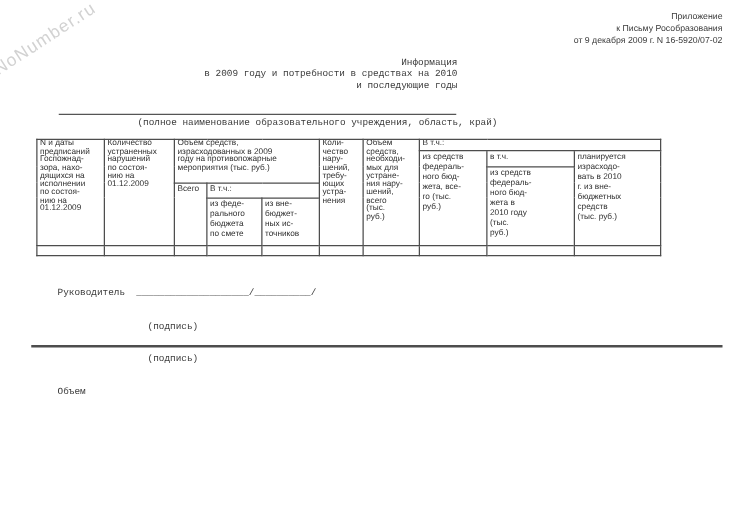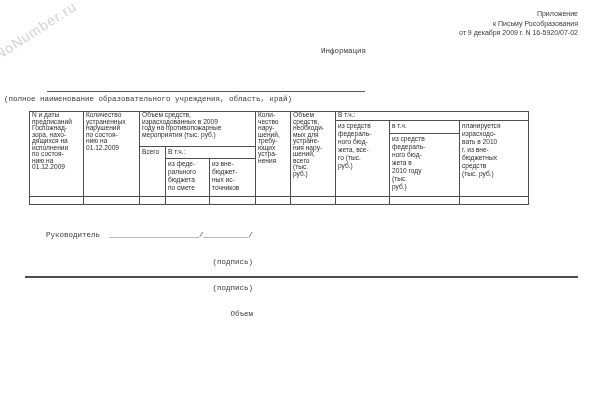--- a/index.html
+++ b/index.html
@@ -13,55 +13,57 @@
 
   .annex { position:absolute; top:9px; right:22px; text-align:right;
            font:7px/9.5px "Liberation Sans", sans-serif; color:#3a3a3a; }
 
   .doc-title { position:absolute; top:47px; left:0; width:366px; text-align:right;
                font:7.5px/9px "Liberation Mono","DejaVu Sans Mono",monospace;
                color:#3a3a3a; }
 
   .org-underline { position:absolute; top:91px; left:47px; width:318px;
                    border-top:1px solid #555; height:0; }
-  .org-caption { position:absolute; top:95px; left:4px; width:366px; text-align:left;
+  .org-caption { position:absolute; top:95px; left:32px; width:366px; text-align:right;
                  font:7.5px "Liberation Mono","DejaVu Sans Mono",monospace; color:#3a3a3a; }
 
   table.main-table { position:absolute; top:111px; left:29px; width:499px;
                      border-collapse:collapse; table-layout:fixed;
                      font:6.6px/8.1px "Liberation Sans", sans-serif; color:#2e2e2e; }
   .main-table td { border:1px solid #4d4d4d; vertical-align:top; text-align:left;
                    padding:1px 2px; white-space:pre-line; overflow:hidden; }
   tr.r1 { height:8px; }  tr.r1 td { line-height:6.5px; padding-top:0; }
   tr.r2 { height:13px; } tr.r2 td { line-height:8.1px; padding-top:1px; }
   tr.r3 { height:13px; }
   tr.r4 { height:12px; }
   tr.r5 { height:38px; }
   tr.r6 { height:8px; }
 
   .signatures { position:absolute; left:46px; top:214px;
                 font:7.5px/8.7px "Liberation Mono","DejaVu Sans Mono",monospace;
-                white-space:pre; color:#3a3a3a;text-align:right; }
+                white-space:pre; color:#3a3a3a; }
 
   .bottom-rule { position:absolute; left:25px; top:276px; width:553px;
                  border-top:2px solid #4d4d4d; height:0; }
 </style>
 </head>
 <body>
 
 <div class="watermark">NoNumber.ru</div>
 
 <div class="annex">
   <div>Приложение</div>
   <div>к Письму Рособразования</div>
   <div>от 9 декабря 2009 г. N 16-5920/07-02</div>
 </div>
 
 <div class="doc-title">
   <div>Информация</div>
+  <div>в 2009 году и потребности в средствах на 2010</div>
+  <div>и последующие годы</div>
 </div>
 
 <div class="org-underline"></div>
 <div class="org-caption">(полное наименование образовательного учреждения, область, край)</div>
 
 <table class="main-table">
   <colgroup>
     <col style="width:54px">
       <col style="width:56px">
       <col style="width:26px">

